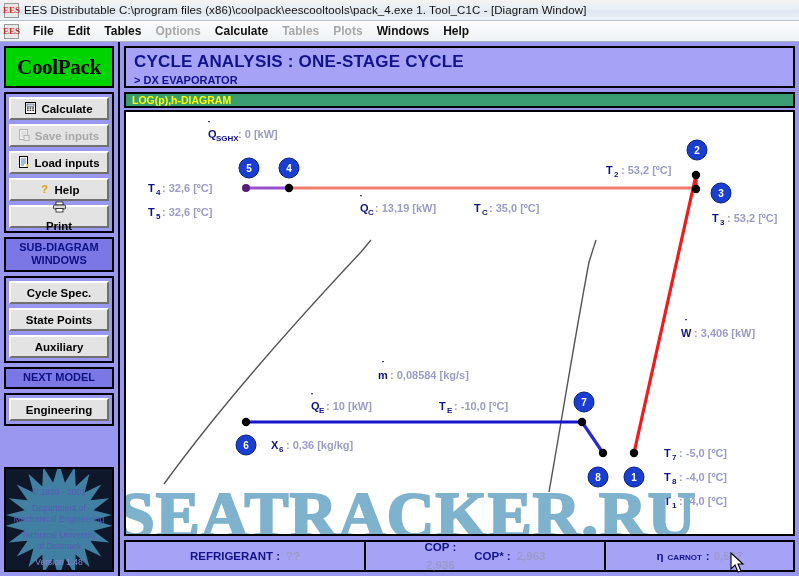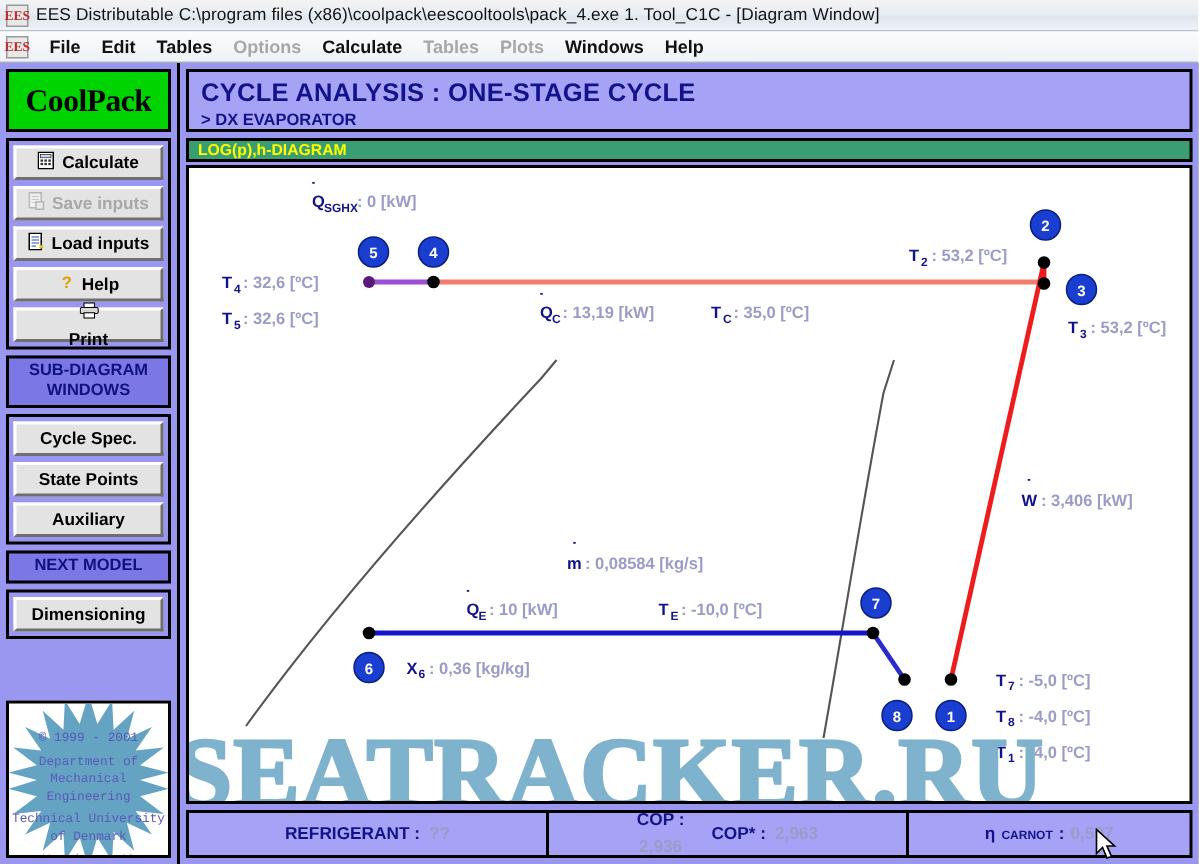--- a/index.html
+++ b/index.html
@@ -79,23 +79,22 @@
   .btn:last-child { margin-bottom: 0; flex-direction: column; }
   .btn.disabled { color: #a8a8a8; }
   .btn .ico { font-size: 11px; line-height: 1; }
   .section-head {
     margin: 4px 4px 0 4px; background: #7b78e6; border: 2px solid #000;
     color: #101080; font-size: 11px; font-weight: bold; text-align: center;
     padding: 2px 0 3px 0; line-height: 13px;
   }
   .sidebar-credit {
     position: absolute; left: 4px; right: 4px; top: 425px; bottom: 4px;
-    border: 2px solid #000; background: #ffffff;
+    border: 2px solid #000; background: #0f172a;
     overflow: hidden;
-    font-family: Liberation Mono, monospace;
   }
   .starburst {
     position: absolute; left: 50%; top: 50%; transform: translate(-50%,-50%);
     width: 118px; height: 118px;
   }
   .credit-text {
     position: absolute; left: 0; right: 0; top: 18px;
     text-align: center; font-size: 8.5px; color: #5a5ab8; line-height: 11.5px;
   }
   .credit-text .ver { color: #8b88d8; }
@@ -246,21 +245,21 @@
 
       <div class="btn-group">
         <div class="btn">Cycle Spec.</div>
         <div class="btn">State Points</div>
         <div class="btn">Auxiliary</div>
       </div>
 
       <div class="section-head">NEXT MODEL</div>
 
       <div class="btn-group">
-        <div class="btn">Dimensioning</div>
+        <div class="btn">Engineering</div>
       </div>
 
       <div class="sidebar-credit">
         <svg class="starburst" viewBox="0 0 120 120">
           <polygon points="60,2 66,22 76,6 77,26 91,13 86,32 103,24 92,40 111,38 95,50 114,55 95,60 114,66 95,71 111,83 92,81 103,97 86,89 91,108 77,95 76,115 66,99 60,119 54,99 44,115 43,95 29,108 34,89 17,97 28,81 9,83 25,71 6,66 25,60 6,55 25,50 9,38 28,40 17,24 34,32 29,13 43,26 44,6 54,22" fill="#4a93b8" opacity="0.85"></polygon>
         </svg>
         <div class="credit-text">
           <div>© 1999 - 2001</div>
           <div style="height:4px"></div>
           <div>Department of</div>

